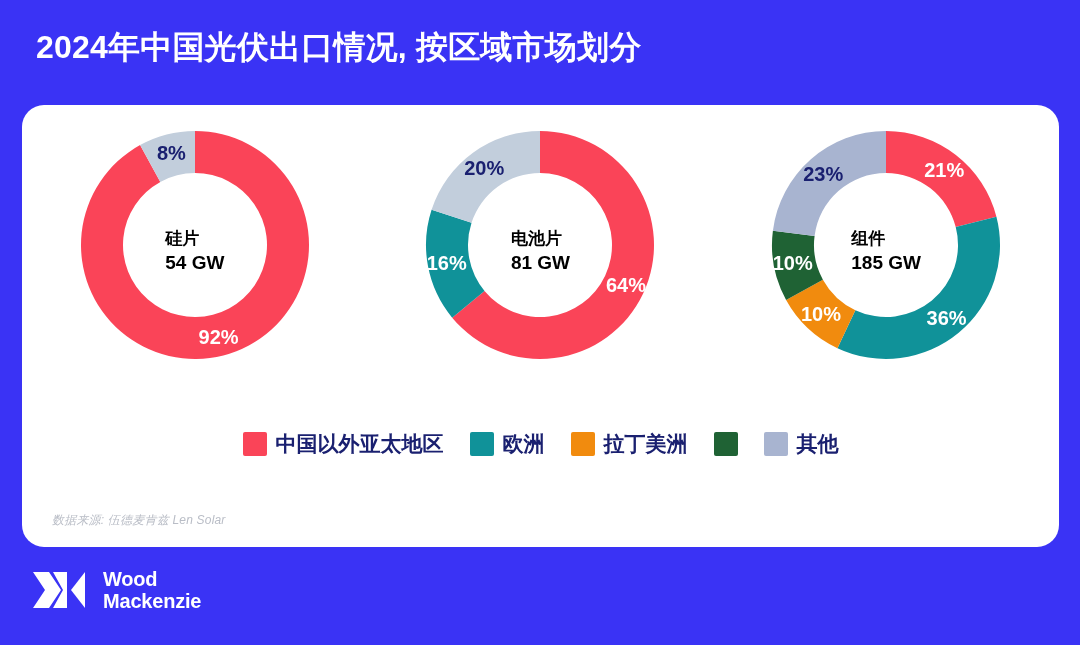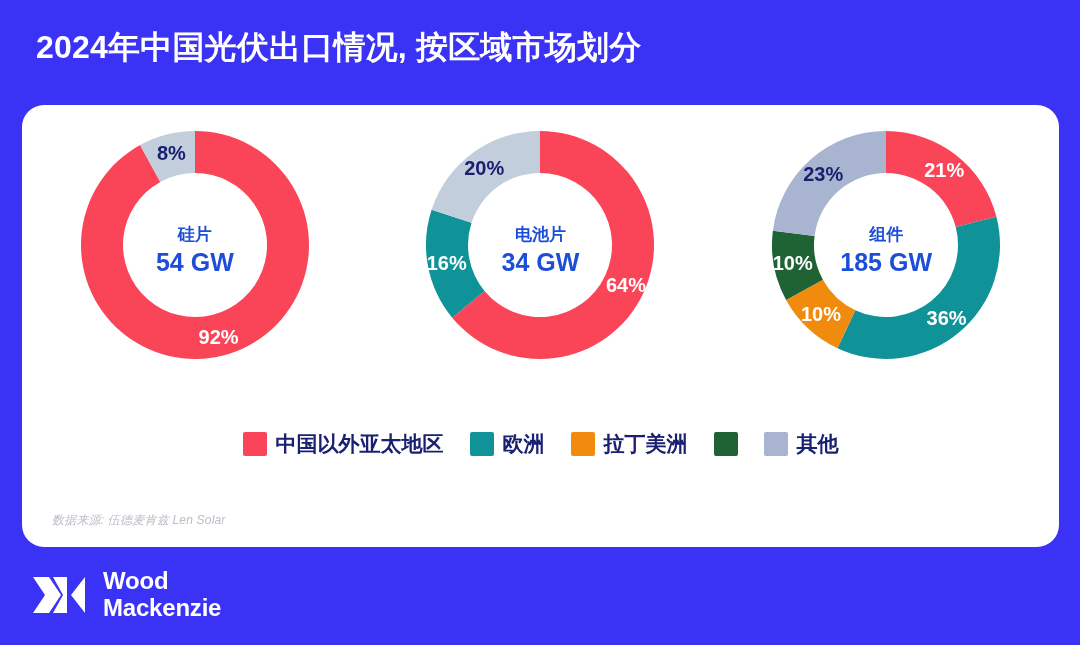--- a/index.html
+++ b/index.html
@@ -70,27 +70,26 @@
     top: 6px;
     transform: translateX(-50%);
     display: block;
   }
 
   .donut-center {
     position: absolute;
     left: 50%;
     top: 50%;
     transform: translate(-50%, -50%);
-    text-align: center;
-    color: #1d4ed8;
+    color: #000000;
     line-height: 1.32;
     pointer-events: none;
   }
   .donut-center .c-name { font-size: 17px; font-weight: 700; }
-  .donut-center .c-val  { font-size: 25px; font-weight: 700; }
+  .donut-center .c-val  { font-size: 19px; font-weight: 700; }
 
   .slice-label {
     font-size: 20px;
     font-weight: 700;
   }
   .lbl-light { fill: #FFFFFF; }
   .lbl-dark  { fill: #1A2070; }
 
   
   #legend {
@@ -143,21 +142,21 @@
     top: 568px;
     display: flex;
     align-items: center;
     gap: 14px;
   }
 
   #logo-mark { display: block; }
 
   #logo-word {
     color: #FFFFFF;
-    font-size: 24px;
+    font-size: 20px;
     font-weight: 700;
     line-height: 1.12;
     letter-spacing: -0.2px;
   }
 </style>
 </head>
 <body>
 
 <div id="poster">
 
@@ -182,21 +181,21 @@
           <svg class="donut-svg" width="236" height="236" viewBox="0 0 236 236">
             <path d="M 118 4 A 114 114 0 1 1 30.16149032356003 190.66633483135064 L 62.52304652014318 163.89452726190567 A 72 72 0 1 0 118 46 Z" fill="#FA4458"></path>
             <path d="M 30.16149032356003 190.66633483135064 A 114 114 0 0 1 9.579557142352499 82.77206264125596 L 49.52393082674895 95.75077640500376 A 72 72 0 0 0 62.52304652014318 163.89452726190567 Z" fill="#109299"></path>
             <path d="M 9.579557142352499 82.77206264125596 A 114 114 0 0 1 117.99999999999999 4 L 117.99999999999999 46 A 72 72 0 0 0 49.52393082674895 95.75077640500376 Z" fill="#C2CEDC"></path>
             <text x="203.95856998427183" y="158.44903269868192" text-anchor="middle" dominant-baseline="central" class="slice-label lbl-light">64%</text>
             <text x="24.682711180774575" y="135.80122488564382" text-anchor="middle" dominant-baseline="central" class="slice-label lbl-light">16%</text>
             <text x="62.16040103221504" y="41.14338553438" text-anchor="middle" dominant-baseline="central" class="slice-label lbl-dark">20%</text>
           </svg>
           <div class="donut-center">
             <div class="c-name">电池片</div>
-            <div class="c-val">34 GW</div>
+            <div class="c-val">81 GW</div>
           </div>
         </div>
         <div class="donut-wrap">
           <svg class="donut-svg" width="236" height="236" viewBox="0 0 236 236">
             <path d="M 118 4 A 114 114 0 0 1 228.41848036866395 89.64935286320654 L 187.73798760126144 100.09432812413044 A 72 72 0 0 0 118 46 Z" fill="#FA4458"></path>
             <path d="M 228.41848036866395 89.64935286320654 A 114 114 0 0 1 69.46116076158175 221.15028398112625 L 87.3438910073148 183.14754777755343 A 72 72 0 0 0 187.73798760126144 100.09432812413044 Z" fill="#109299"></path>
             <path d="M 69.46116076158175 221.15028398112625 A 114 114 0 0 1 18.101038474999584 172.91991884759557 L 54.90591903684184 152.68626453532352 A 72 72 0 0 0 87.3438910073148 183.14754777755343 Z" fill="#F18B0E"></path>
             <path d="M 18.101038474999584 172.91991884759557 A 114 114 0 0 1 4.8989240501495175 103.71201137366936 L 46.56774150535759 108.97600718337013 A 72 72 0 0 0 54.90591903684184 152.68626453532352 Z" fill="#1F6234"></path>
             <path d="M 4.8989240501495175 103.71201137366936 A 114 114 0 0 1 117.99999999999999 4 L 117.99999999999999 46 A 72 72 0 0 0 46.56774150535759 108.97600718337013 Z" fill="#A8B4D0"></path>
             <text x="176.22617009703276" y="42.935273824309405" text-anchor="middle" dominant-baseline="central" class="slice-label lbl-light">21%</text>

